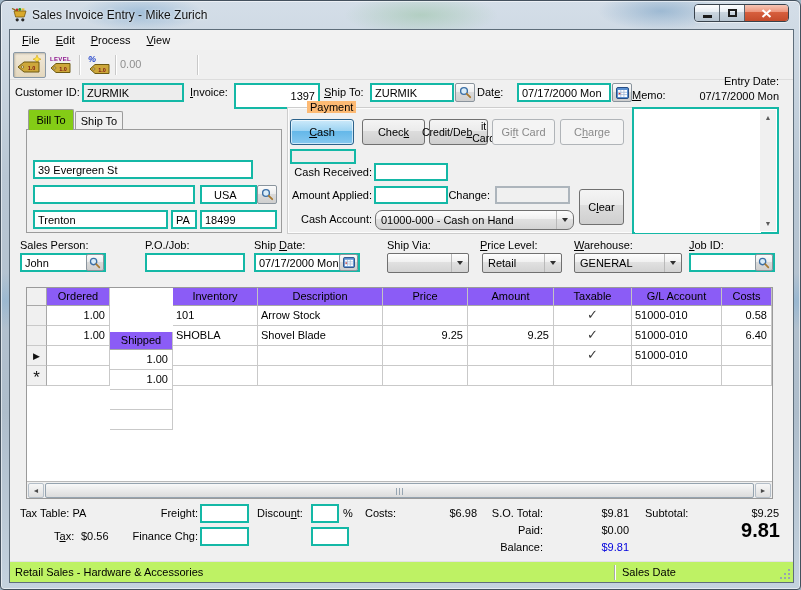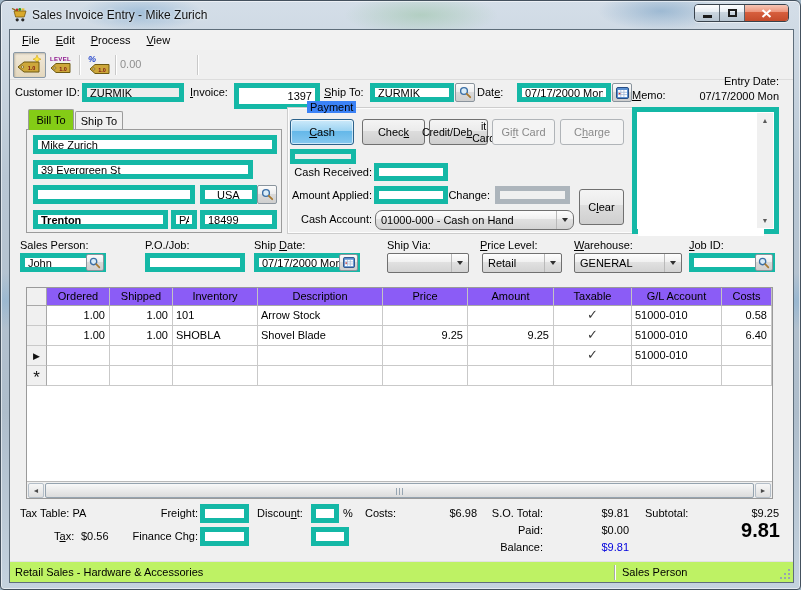--- a/index.html
+++ b/index.html
@@ -23,40 +23,40 @@
   .winbtns{position:absolute;right:11px;top:3px;height:18px;display:flex;border:1px solid #39434D;border-radius:4px;overflow:hidden;box-shadow:0 1px 0 rgba(255,255,255,.5), inset 0 0 0 1px rgba(255,255,255,.35);}
   .wbtn{display:flex;align-items:center;justify-content:center;height:100%;}
   .wbtn.min,.wbtn.max{width:25px;background:linear-gradient(#FDFEFF,#E7EDF3 45%,#CBD6E0 45%,#B6C4D0);border-right:1px solid #58626C;}
   .wbtn.max{border-right:1px solid #58626C;}
   .wbtn.close{width:43px;background:linear-gradient(#F6C5B5,#EC9379 45%,#D75F3E 45%,#C44B2B);}
   .glyph-min{width:9px;height:3px;background:#1c1c1c;margin-top:7px;}
   .glyph-max{width:9px;height:8px;border:2px solid #1c1c1c;}
   .client{position:absolute;left:8px;top:28px;width:785px;height:554px;background:#F0F0F0;border:1px solid #5E6D7A;}
   
   .label{position:absolute;white-space:nowrap;color:#000;}
-  .field{position:absolute;background:#FFF;border:5px solid #14b8a6;padding:1px 3px;font-family:"Liberation Sans",sans-serif;font-size:11px;color:#000;}
+  .field{position:absolute;background:#FFF;border:2px solid #14b8a6;padding:1px 3px;font-family:"Liberation Sans",sans-serif;font-size:11px;color:#000;}
   input.field{outline:none;}
   .field.gray{background:#EDEDED;}
   .field.disabled{background:#F0F0F0;border-color:#ADB5BC;}
   .right{text-align:right;}
   .btn{position:absolute;border:1px solid #707070;border-radius:3px;font-size:11px;color:#000;
        background:linear-gradient(#F4F4F4,#EBEBEB 45%,#DDDDDD 45%,#CFCFCF);
        display:flex;align-items:center;justify-content:center;text-align:center;}
   .btn.selected{border-color:#2C628B;background:linear-gradient(#CDEAFA,#9CD3F2 45%,#63B7E9 45%,#86C8EF);box-shadow:inset 0 0 0 1px rgba(255,255,255,.6);}
   .btn.disabled{border-color:#B0B4B8;background:#F4F4F4;color:#8A8A8A;}
   .combo{position:absolute;border:1px solid #707070;border-radius:2px;height:20px;
          background:linear-gradient(#FDFDFD,#F0F0F0 45%,#E1E1E1 45%,#D3D3D3);}
   .combo .val{position:absolute;left:5px;top:3px;white-space:nowrap;}
   .combo .arrow-zone{position:absolute;right:0;top:0;bottom:0;width:17px;display:flex;align-items:center;justify-content:center;border-left:1px solid #B9B9B9;}
   .tri{width:0;height:0;border-left:3.5px solid transparent;border-right:3.5px solid transparent;border-top:4px solid #303030;}
   .sq-btn{position:absolute;width:20px;height:19px;border:1px solid #8A949D;border-radius:2px;
           background:linear-gradient(#FBFBFB,#EDEDED 45%,#DBDBDB 45%,#CFCFCF);
           display:flex;align-items:center;justify-content:center;}
   .groupbox{position:absolute;border:1px solid #CDCDCD;box-shadow:inset 0 0 0 1px #FCFCFC;}
-  .legend{position:absolute;background:#3b82f6;padding:0 3px;}
+  .legend{position:absolute;background:#fdba74;padding:0 3px;}
   
   .menubar{position:absolute;left:0;top:0;width:100%;height:20px;display:flex;align-items:center;padding-left:4px;background:#F2F2F2;}
   .menu-item{padding:3px 8px;white-space:nowrap;}
   .toolbar{position:absolute;left:0;top:20px;width:100%;height:30px;border-bottom:1px solid #DDDDDD;}
   .tbtn{position:absolute;top:2px;height:26px;display:flex;flex-direction:column;align-items:center;justify-content:center;}
   .tbtn.pressed{border:1px solid #8A99A6;border-radius:2px;background:linear-gradient(#F0E8D8,#E4D8BE);box-shadow:inset 1px 1px 2px rgba(0,0,0,.2);}
   .tsep{position:absolute;top:5px;width:1px;height:20px;background:#C9C9C9;box-shadow:1px 0 0 #FFFFFF;}
   .level-text{font-size:6px;font-weight:bold;color:#8B0F8B;letter-spacing:.3px;line-height:6px;}
   .pct-text{font-size:9px;font-weight:bold;font-style:italic;color:#2244CC;line-height:8px;align-self:flex-start;margin-left:2px;}
   .price-display{position:absolute;left:110px;top:8px;color:#8F8F8F;}
@@ -64,21 +64,21 @@
   .tab{position:absolute;border:1px solid #9B9B9B;border-bottom:none;border-radius:2px 2px 0 0;background:#F0F0F0;display:flex;align-items:center;justify-content:center;}
   .tab.active{background:#84cc16;z-index:3;}
   .tab-panel{position:absolute;border:1px solid #9B9B9B;background:#F0F0F0;z-index:2;}
   
   .grid{position:absolute;left:16px;top:257px;width:747px;height:212px;background:#FFF;border:1px solid #9A9A9A;}
   .grow{display:flex;height:20px;}
   .grow.head{height:18px;}
   .gcell{border-right:1px solid #C9C9C9;border-bottom:1px solid #C9C9C9;height:100%;line-height:18px;overflow:hidden;white-space:nowrap;}
   .head .gcell{background:#8b5cf6;border-right:1px solid #C3C3C3;border-bottom:1px solid #A8A8A8;text-align:center;line-height:17px;}
   .gcell.gsel{background:#F0F0F0;border-right:1px solid #A8A8A8;text-align:center;}
-  .csel{width:20px;}.c0{width:63px;}.c1{width:63px;}.c2{width:85px;}.c3{width:125px;}.c4{width:85px;}.c5{width:86px;}.c6{width:78px;text-align:center;}.c7{width:90px;}.c8{width:50px;}
+  .csel{width:20px;}.c0{width:63px;}.c1{width:63px;margin-top:44px;}.c2{width:85px;}.c3{width:125px;}.c4{width:85px;}.c5{width:86px;}.c6{width:78px;text-align:center;}.c7{width:90px;}.c8{width:50px;}
   .cell-r{text-align:right;padding-right:4px;}
   .cell-l{text-align:left;padding-left:3px;}
   .check{font-size:13px;color:#3A3A3A;}
   .marker-arrow{font-size:9px;color:#111;}
   .marker-star{font-size:17px;color:#111;position:relative;top:3px;}
   
   .hscroll{position:absolute;left:0;right:0;bottom:0;height:17px;background:#EFEFEF;border-top:1px solid #B9B9B9;}
   .sb-btn{position:absolute;top:1px;width:16px;height:15px;border:1px solid #B4BEC8;border-radius:2px;background:linear-gradient(#F7F7F7,#DFDFDF);display:flex;align-items:center;justify-content:center;font-size:7px;color:#4A4A4A;}
   .hthumb{position:absolute;left:18px;right:18px;top:1px;height:15px;border:1px solid #95A3AF;border-radius:2px;background:linear-gradient(#F8F8F8,#DCDCDC);}
   .hthumb:after{content:"";position:absolute;left:50%;top:4px;width:9px;height:7px;margin-left:-4px;
@@ -195,31 +195,30 @@
     <span class="label" style="left:619px;top:45px;width:150px;text-align:right;">Entry Date:</span>
     <span class="label" style="left:619px;top:60px;width:150px;text-align:right;">07/17/2000 Mon</span>
 
     <div class="tab active" style="left:18px;top:79px;width:46px;height:21px;">
         <span>Bill To</span>
       </div>
     <div class="tab" style="left:65px;top:81px;width:48px;height:19px;">
         <span>Ship To</span>
       </div>
     <div class="tab-panel" style="left:16px;top:99px;width:256px;height:104px;"></div>
-    <input class="field" style="left: 23px; top: 105px; width: 244px; height: 19px; z-index: 4;" value="Mike Zurich">
     <input class="field" style="left: 23px; top: 130px; width: 220px; height: 19px; z-index: 4;" value="39 Evergreen St">
     <input class="field" style="left: 23px; top: 155px; width: 162px; height: 19px; z-index: 4;" value="">
     <input class="field" style="left: 190px; top: 155px; width: 57px; height: 19px; z-index: 4; padding-left: 12px;" value="USA">
     <div class="sq-btn" style="left:247px;top:155px;width:20px;height:19px;z-index:4;">
       <svg width="13" height="13" viewBox="0 0 13 13">
         <circle cx="5" cy="5" r="3.4" fill="#D9ECF8" stroke="#3A6EA5" stroke-width="1.4"></circle>
         <line x1="7.8" y1="7.8" x2="11.2" y2="11.2" stroke="#A87930" stroke-width="1.8" stroke-linecap="round"></line>
       </svg>
     </div>
-    <input class="field" style="left: 23px; top: 180px; width: 135px; height: 19px; z-index: 4; font-weight: bold;" value="Trenton">
+    <input class="field" style="left: 23px; top: 180px; width: 135px; height: 19px; z-index: 4;" value="Trenton">
     <input class="field" style="left: 161px; top: 180px; width: 26px; height: 19px; z-index: 4;" value="PA">
     <input class="field" style="left: 190px; top: 180px; width: 77px; height: 19px; z-index: 4;" value="18499">
 
     <div class="groupbox" style="left:277px;top:77px;width:350px;height:127px;"></div>
     <span class="label legend" style="left:297px;top:71px;z-index:2;">Payment</span>
     <div class="btn selected" style="left:280px;top:89px;width:64px;height:26px;"><u>C</u>ash</div>
     <div class="btn" style="left:352px;top:89px;width:63px;height:26px;">Chec<u>k</u></div>
     <div class="btn" style="left:419px;top:89px;width:59px;height:26px;font-size:10.5px;line-height:12px;padding:0 2px;">Credit/De<u>b</u>it Card</div>
     <div class="btn disabled" style="left:482px;top:89px;width:63px;height:26px;">Gi<u>f</u>t Card</div>
     <div class="btn disabled" style="left:550px;top:89px;width:64px;height:26px;">C<u>h</u>arge</div>
@@ -391,21 +390,21 @@
     <span class="label" style="left:549px;top:494px;width:70px;text-align:right;">$0.00</span>
     <span class="label" style="left:434px;top:511px;width:99px;text-align:right;">Balance:</span>
     <span class="label" style="left: 549px; top: 511px; width: 70px; text-align: right; color: rgb(0, 0, 221);">$9.81</span>
     <span class="label" style="left:635px;top:477px;">Subtotal:</span>
     <span class="label" style="left:709px;top:477px;width:60px;text-align:right;">$9.25</span>
     <div class="big-total">9.81</div>
 
     <div class="statusbar">
       <span class="label" style="left:5px;top:4px;">Retail Sales - Hardware &amp; Accessories</span>
       <div class="status-sep"></div>
-      <span class="label" style="left:612px;top:4px;">Sales Person</span>
+      <span class="label" style="left:612px;top:4px;">Sales Date</span>
       <svg class="grip" width="13" height="13">
         <g fill="#98A4AE">
           <rect x="9" y="1" width="2" height="2"></rect>
             <rect x="9" y="5" width="2" height="2"></rect>
             <rect x="9" y="9" width="2" height="2"></rect>
           <rect x="5" y="5" width="2" height="2"></rect>
             <rect x="5" y="9" width="2" height="2"></rect>
           <rect x="1" y="9" width="2" height="2"></rect>
         </g>
       </svg>

